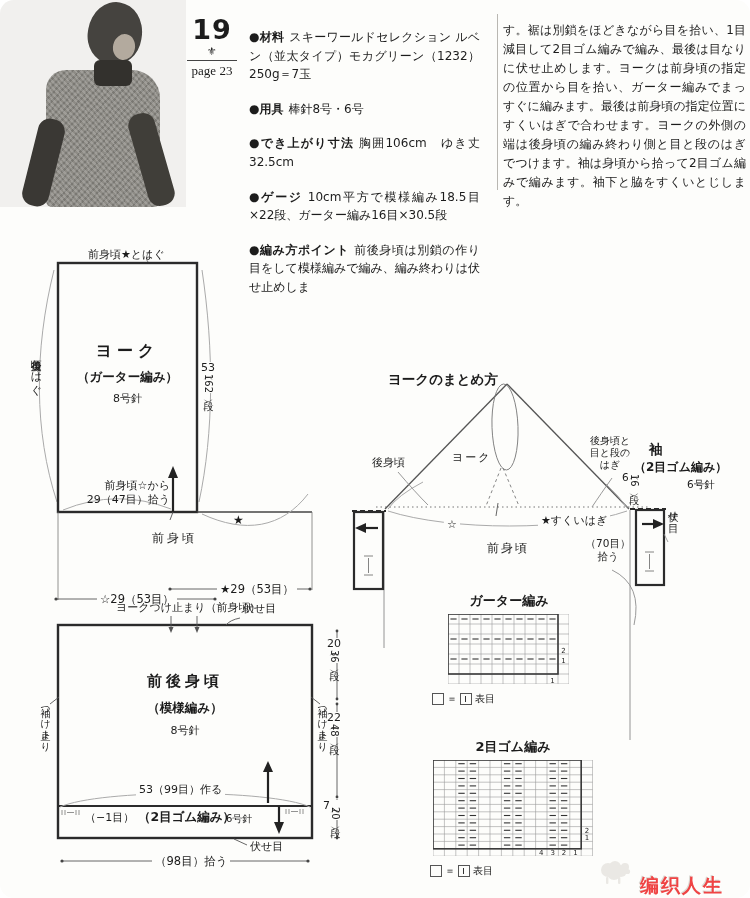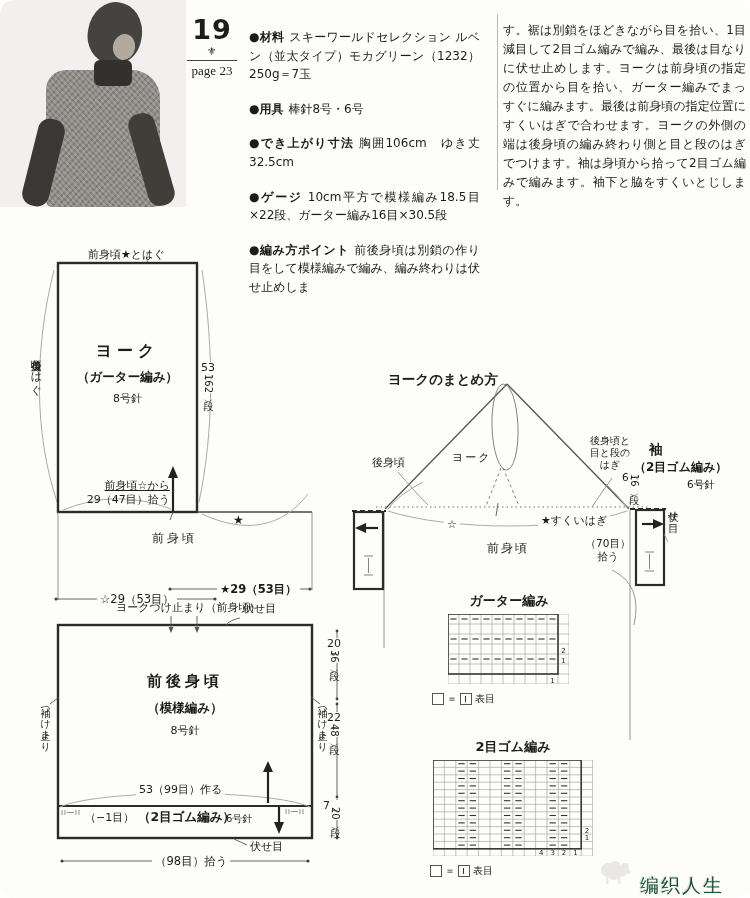--- a/index.html
+++ b/index.html
@@ -41,21 +41,21 @@
   .drow{flex-direction:row;align-items:flex-end;}
   .dim .m{font-size:11px;line-height:1.1;}
   .dim .s{font-size:10px;writing-mode:vertical-rl;line-height:1;}
   
   .chart{position:absolute;z-index:2;}
   .legend{position:absolute;display:flex;align-items:center;gap:3px;font-size:10px;z-index:2;}
   .sym-box{width:10px;height:10px;border:0.8px solid #555;display:inline-block;position:relative;background:#fdfdfb;}
   .sym-box i{position:absolute;left:4.4px;top:2px;width:1px;height:6px;background:#333;}
   
   .wm{position:absolute;left:594px;top:845px;display:flex;align-items:center;gap:6px;z-index:2;}
-  .wm-text{font-size:19px;font-weight:400;color:#14532d;
+  .wm-text{font-size:19px;font-weight:700;color:#ef4444;
            text-shadow:1px 1px 0 #fff,-1px -1px 0 #dbd9d4;letter-spacing:2px;margin-top:28px;}
 </style>
 </head>
 <body>
 
 <div class="page">
 
   <div class="photo">
     <div class="ph-body"></div>
     <div class="ph-arm-l"></div>
@@ -179,27 +179,27 @@
   <span class="lbl z2" style="left:88px;top:248px;">前身頃★とはぐ</span>
   <span class="lbl v z2" style="left:28px;top:352px;">後身頃とはぐ</span>
   <span class="lbl b ctr z2" style="left:58px;top:341px;width:139px;font-size:16px;letter-spacing:5px;">ヨーク</span>
   <span class="lbl b ctr z2" style="left:58px;top:369px;width:139px;font-size:12.5px;">（ガーター編み）</span>
   <span class="lbl ctr z2" style="left:58px;top:392px;width:139px;">8号針</span>
   <div class="dim dcol" style="left:201px;top:362px;">
     <span class="m">53</span>
     <span class="s">（162段）</span>
   </div>
   <div class="lbl z2" style="left:78px;top:479px;width:92px;text-align:right;white-space:normal;">
-    <span style="display:block;text-decoration:underline;">前身頃☆から</span>
+    <span style="display:block;">前身頃☆から</span>
     <span style="display:block;">29（47目）拾う</span>
   </div>
   <span class="lbl z2" style="left:233px;top:513px;font-size:12px;">★</span>
   <span class="lbl z2" style="left:152px;top:531px;font-size:12px;letter-spacing:3px;">前身頃</span>
 
-  <span class="lbl bg z2" style="left:217px;top:582px;font-size:11.5px;font-weight:bold;">★29（53目）</span>
+  <span class="lbl bg z2" style="left:217px;top:582px;font-size:11.5px;">★29（53目）</span>
   <span class="lbl bg z2" style="left:97px;top:592px;font-size:11.5px;">☆29（53目）</span>
 
   <span class="lbl z2" style="left:116px;top:601px;">ヨークつけ止まり（前身頃）</span>
   <span class="lbl z2" style="left:243px;top:602px;">伏せ目</span>
   <span class="lbl b ctr z2" style="left:58px;top:700px;width:254px;font-size:12.5px;">（模様編み）</span>
   <span class="lbl b ctr z2" style="left:58px;top:672px;width:254px;font-size:15px;letter-spacing:4px;">前後身頃</span>
   <span class="lbl ctr z2" style="left:58px;top:724px;width:254px;">8号針</span>
   <span class="lbl v z2" style="left:39px;top:700px;font-size:10px;">袖つけ止まり</span>
   <span class="lbl v z2" style="left:316px;top:700px;font-size:10px;">袖つけ止まり</span>
   <div class="dim dcol" style="left:327px;top:638px;">

